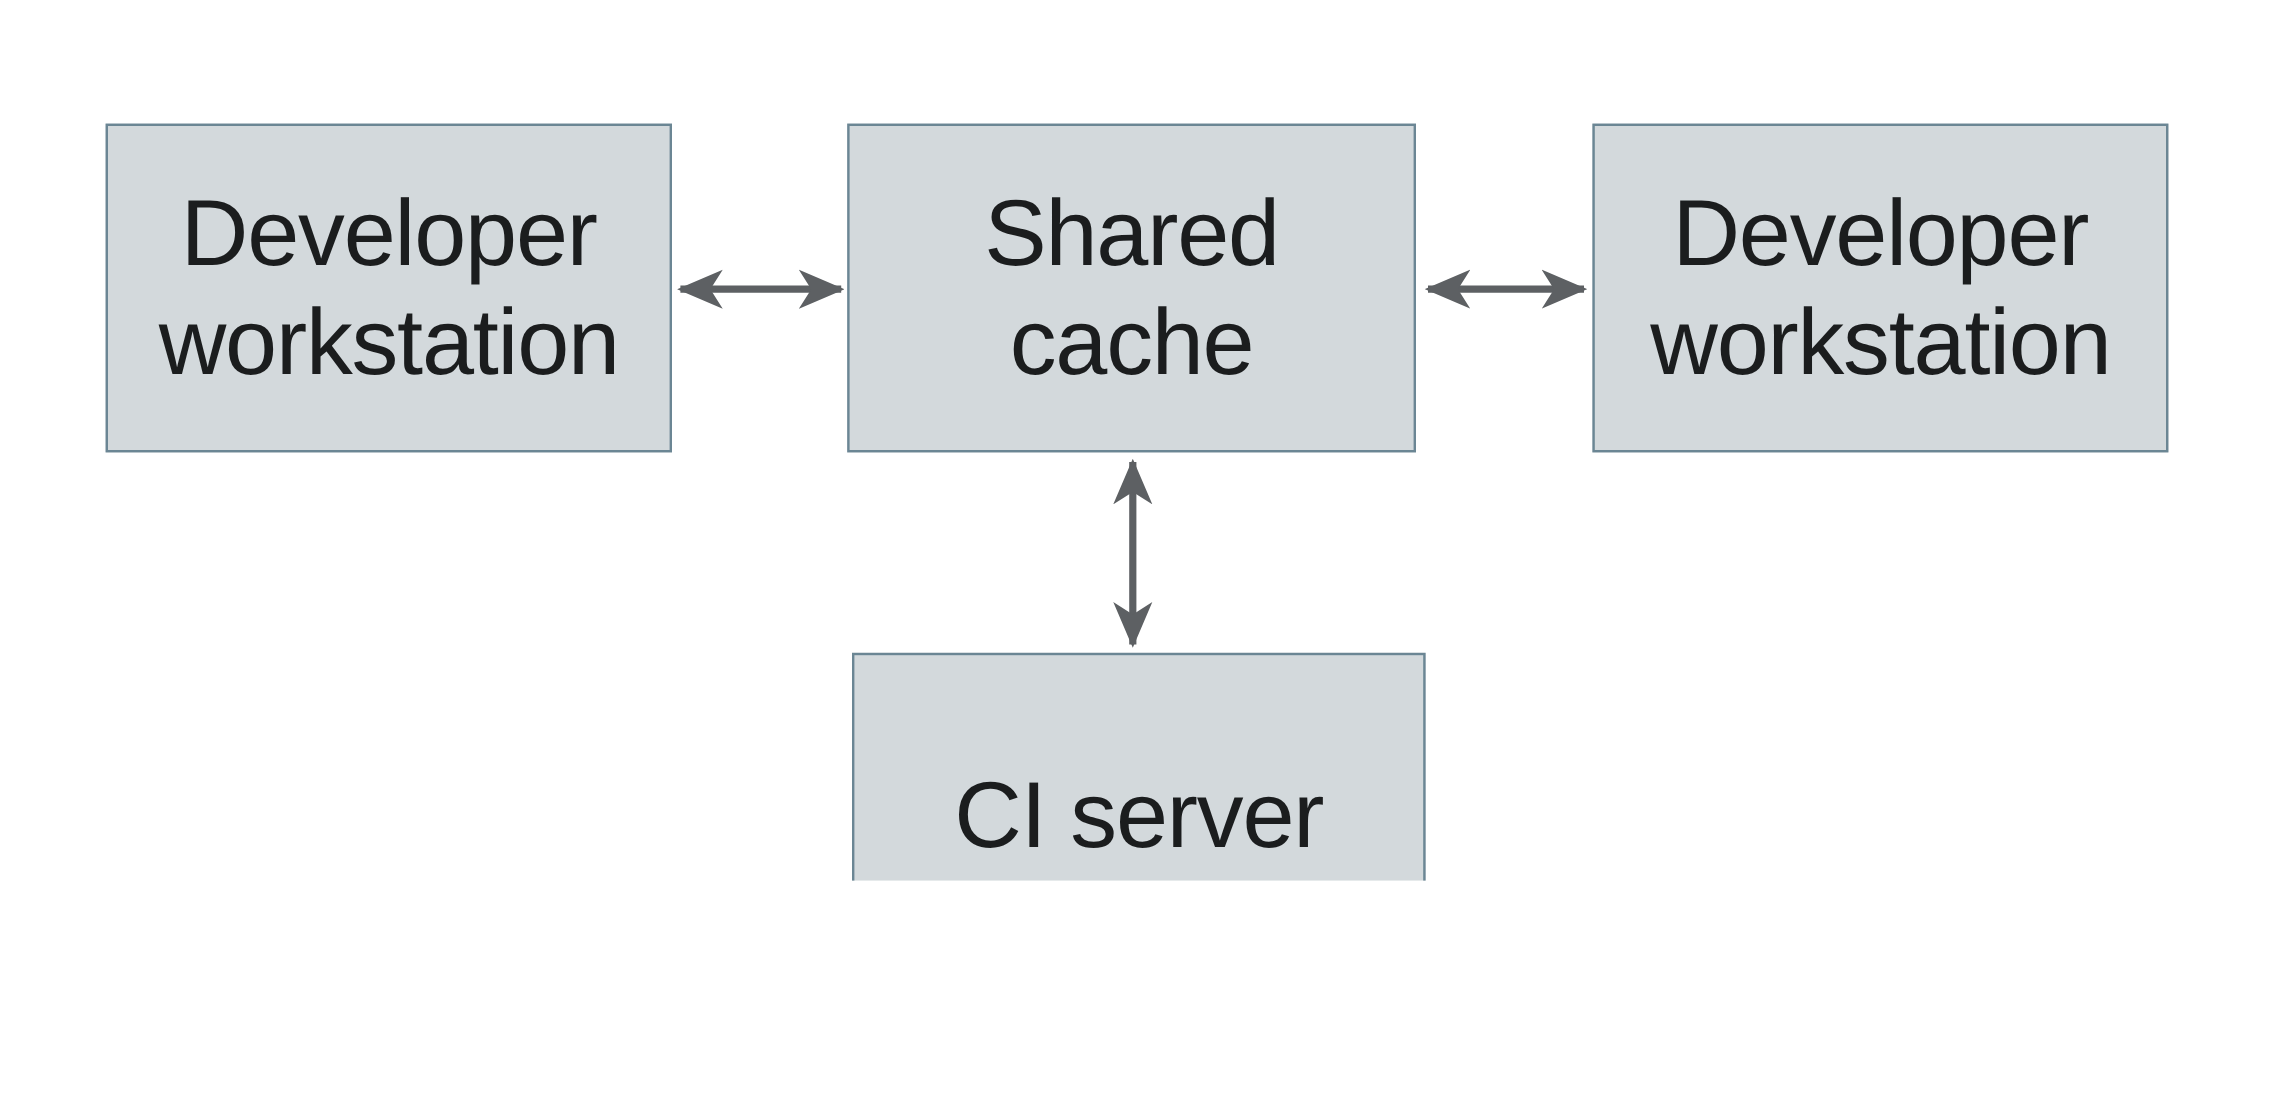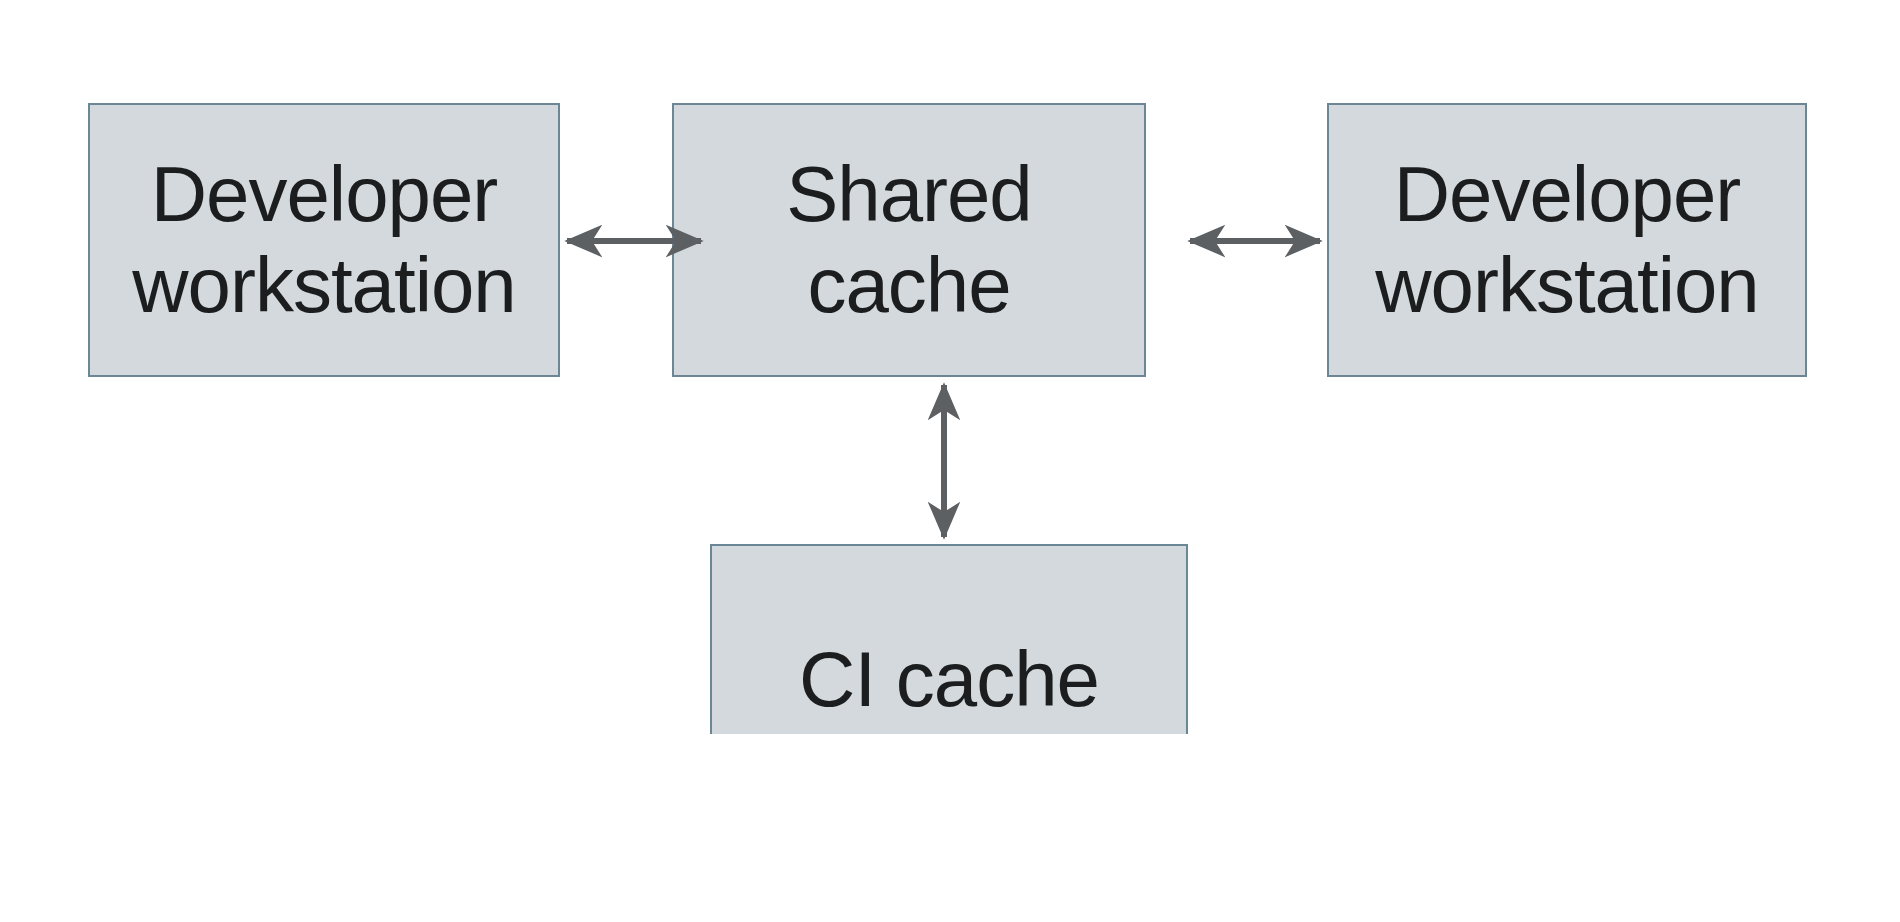--- a/index.html
+++ b/index.html
@@ -25,21 +25,21 @@
     justify-content: center;
     text-align: center;
   }
   .node-label {
     color: var(--text-color, #1b1d1e);
     font-size: 78px;
     line-height: 1.17;
     letter-spacing: -1px;
   }
   .node--dev-left   { left: 88px;   top: 103px; width: 472px; height: 274px; }
-  .node--cache      { left: 672px;  top: 103px; width: 474px; height: 274px; }
+  .node--cache      { left: 706px;  top: 103px; width: 474px; height: 274px; }
   .node--dev-right  { left: 1327px; top: 103px; width: 480px; height: 274px; }
   .node--ci         { left: 710px;  top: 544px; width: 478px; height: 271px; }
 
   .node--dev-left  .node-label,
   .node--dev-right .node-label { max-width: 460px; }
   .node--cache     .node-label { max-width: 330px; }
   .node--ci        .node-label { white-space: nowrap; }
 
   .edges-layer {
     position: absolute;
@@ -69,21 +69,21 @@
 
   <div class="node node--cache">
     <div class="node-label">Shared cache</div>
   </div>
 
   <div class="node node--dev-right">
     <div class="node-label">Developer workstation</div>
   </div>
 
   <div class="node node--ci">
-    <div class="node-label">CI cache</div>
+    <div class="node-label">CI server</div>
   </div>
 
   <svg class="edges-layer" viewBox="0 0 1900 922" xmlns="http://www.w3.org/2000/svg">
     <defs>
       <marker id="arrowhead" markerUnits="userSpaceOnUse" markerWidth="38" markerHeight="33" viewBox="0 0 14 12" refX="13" refY="6" orient="auto-start-reverse">
         <path d="M14,6 L0,0 L3.8,6 L0,12 Z"></path>
       </marker>
     </defs>
 
     <line class="edge-line" x1="567" y1="241" x2="701" y2="241" marker-start="url(#arrowhead)" marker-end="url(#arrowhead)"></line>

